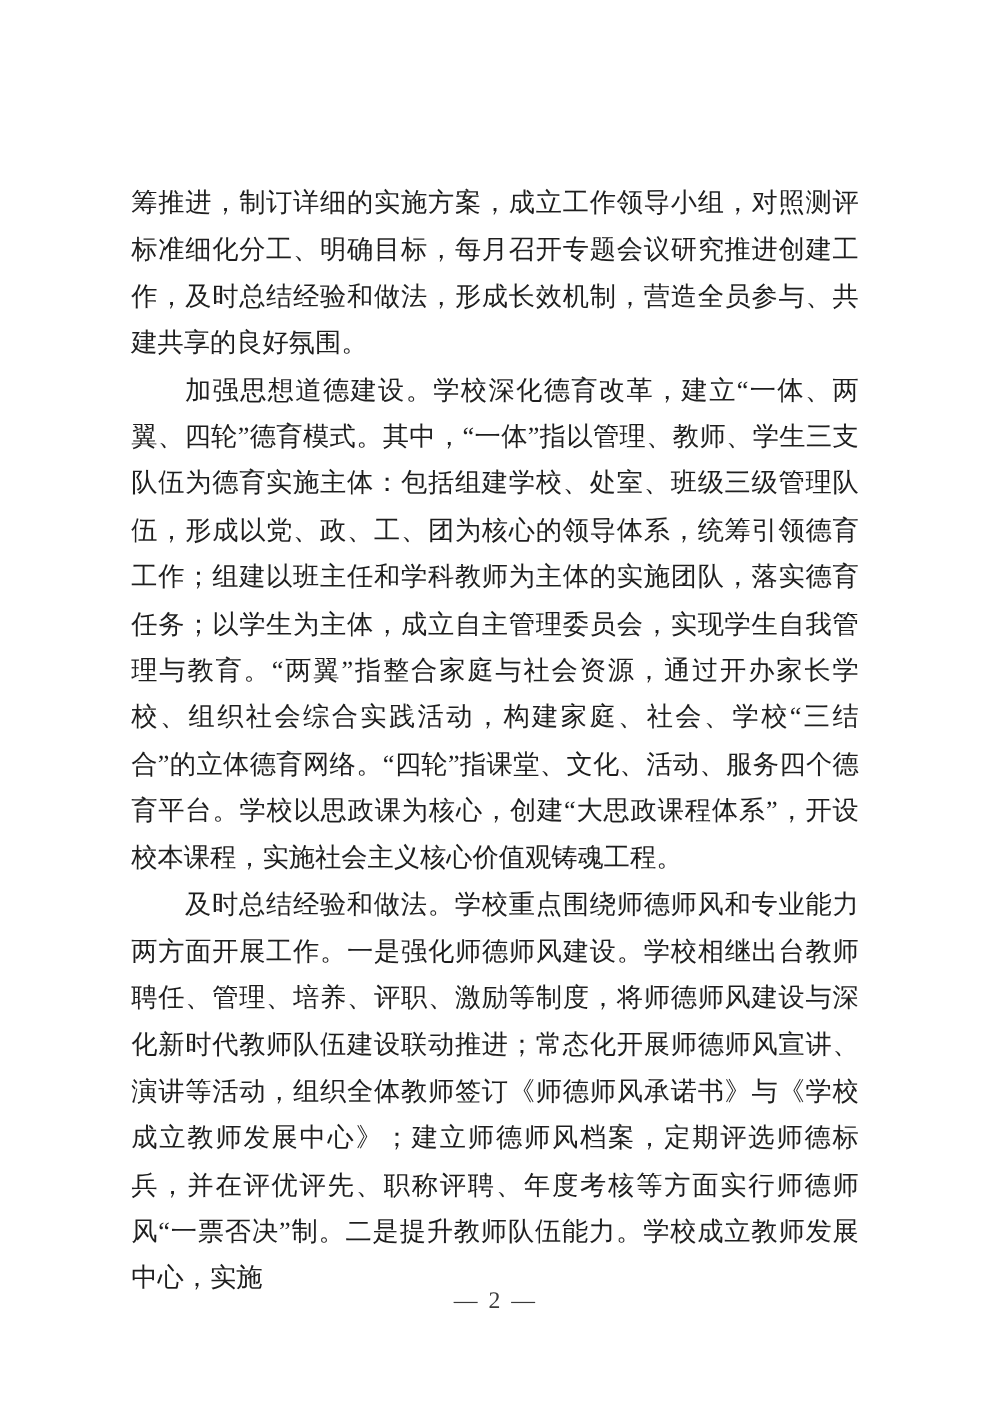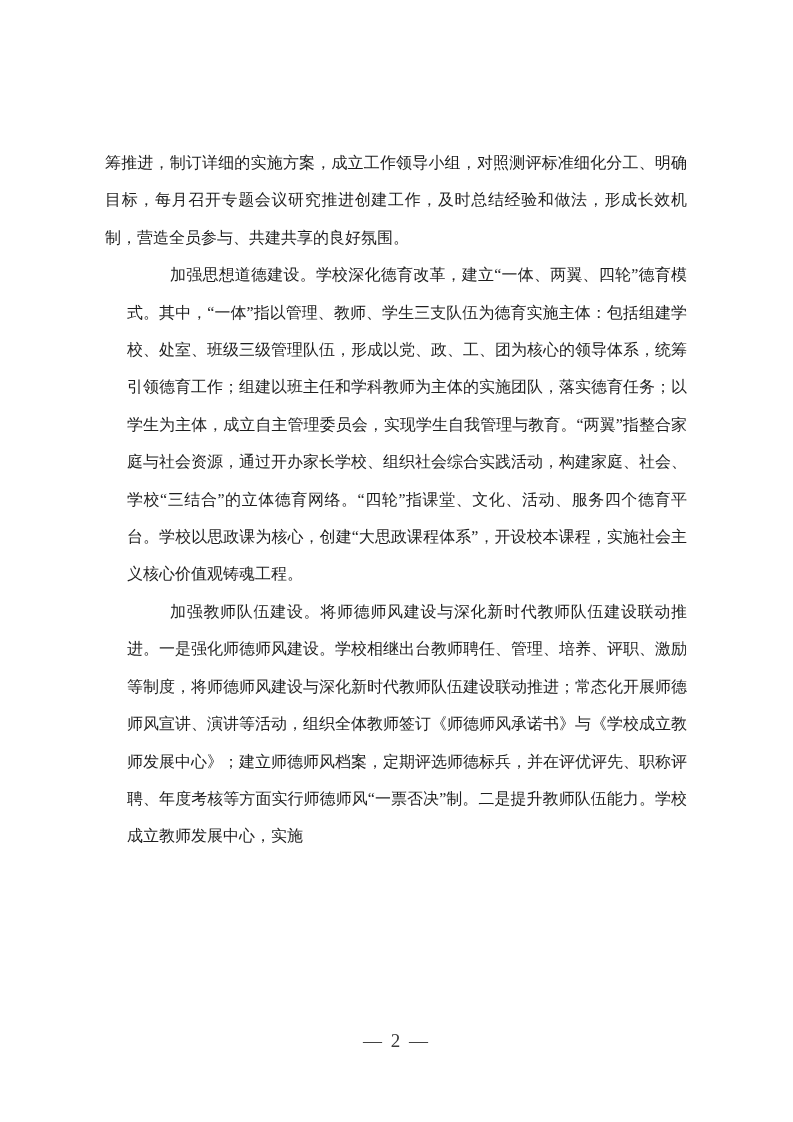--- a/index.html
+++ b/index.html
@@ -14,32 +14,31 @@
     background: #ffffff;
     overflow: hidden;
     font-family: "Liberation Serif", "DejaVu Serif", serif;
   }
   .doc-body {
     position: absolute;
     left: 105px;
     top: 144px;
     width: 582px;
     color: #1e1e1e;
-    font-size: 16px;
+    font-size: 21px;
     line-height: 37.4px;
     text-align: justify;
     text-justify: inter-ideograph;
   }
   .doc-body p.para {
     margin: 0;
     padding: 0;
   }
   .doc-body p.para.indent {
     text-indent: 43px;
-    margin-left: 22px;
   }
   .doc-body .bold {
     font-weight: normal;
   }
   .page-number {
     position: absolute;
     left: 0;
     top: 1030px;
     width: 793px;
     text-align: center;
@@ -48,16 +47,16 @@
     letter-spacing: 2px;
   }
 </style>
 </head>
 <body>
 
 <div class="page">
   <div class="doc-body">
       <p class="para"><span>筹推进，制订详细的实施方案，成立工作领导小组，对照测评标准细化分工、明确目标，每月召开专题会议研究推进创建工作，及时总结经验和做法，形成长效机制，营造全员参与、共建共享的良好氛围。</span></p>
       <p class="para indent"><span>加强思想道德建设。学校深化德育改革，建立“一体、两翼、四轮”德育模式。其中，“一体”指以管理、教师、学生三支队伍为德育实施主体：包括组建学校、处室、班级三级管理队伍，形成以党、政、工、团为核心的领导体系，统筹引领德育工作；组建以班主任和学科教师为主体的实施团队，落实德育任务；以学生为主体，成立自主管理委员会，实现学生自我管理与教育。“两翼”指整合家庭与社会资源，通过开办家长学校、组织社会综合实践活动，构建家庭、社会、学校“三结合”的立体德育网络。“四轮”指课堂、文化、活动、服务四个德育平台。学校以思政课为核心，创建“大思政课程体系”，开设校本课程，实施社会主义核心价值观铸魂工程。</span></p>
-      <p class="para indent"><span>加强教师队伍建设。将师德师风建设与深化新时代教师队伍建设联动推进。</span><span class="bold">一是</span><span>强化师德师风建设。学校相继出台教师聘任、管理、培养、评职、激励等制度，将师德师风建设与深化新时代教师队伍建设联动推进；常态化开展师德师风宣讲、演讲等活动，组织全体教师签订《师德师风承诺书》与《学校成立教师发展中心》；建立师德师风档案，定期评选师德标兵，并在评优评先、职称评聘、年度考核等方面实行师德师风“一票否决”制。</span><span class="bold">二是</span><span>提升教师队伍能力。学校成立教师发展中心，实施</span></p>
+      <p class="para indent"><span>及时总结经验和做法。学校重点围绕师德师风和专业能力两方面开展工作。</span><span class="bold">一是</span><span>强化师德师风建设。学校相继出台教师聘任、管理、培养、评职、激励等制度，将师德师风建设与深化新时代教师队伍建设联动推进；常态化开展师德师风宣讲、演讲等活动，组织全体教师签订《师德师风承诺书》与《学校成立教师发展中心》；建立师德师风档案，定期评选师德标兵，并在评优评先、职称评聘、年度考核等方面实行师德师风“一票否决”制。</span><span class="bold">二是</span><span>提升教师队伍能力。学校成立教师发展中心，实施</span></p>
     </div>
   <div class="page-number">— 2 —</div>
 </div>
 
 </body></html>

